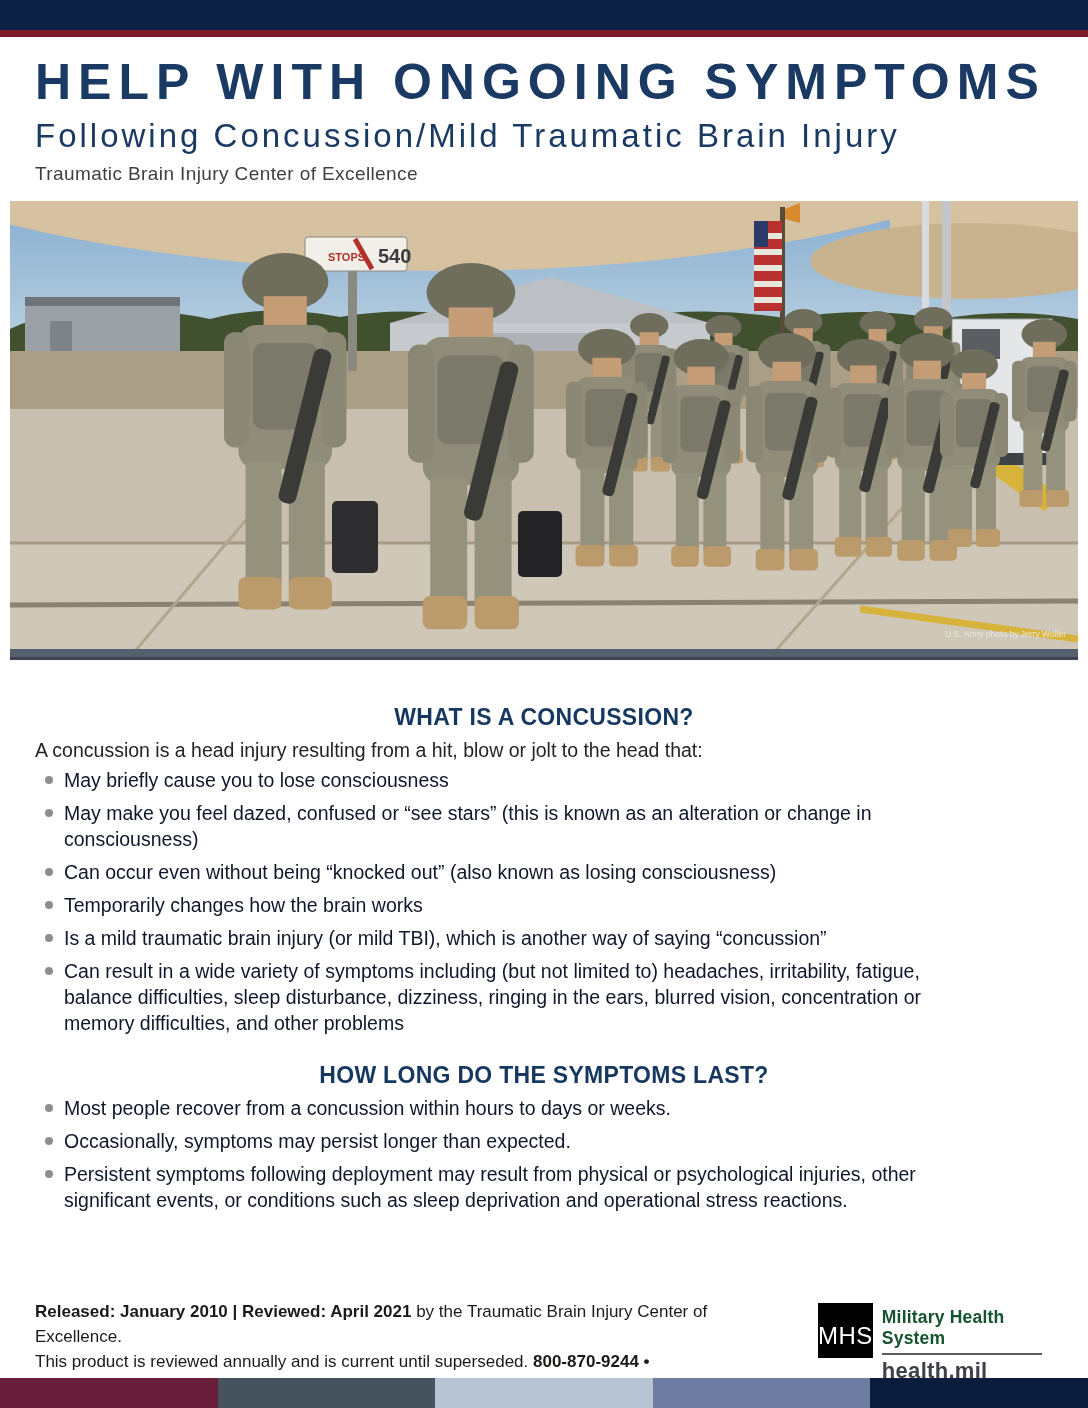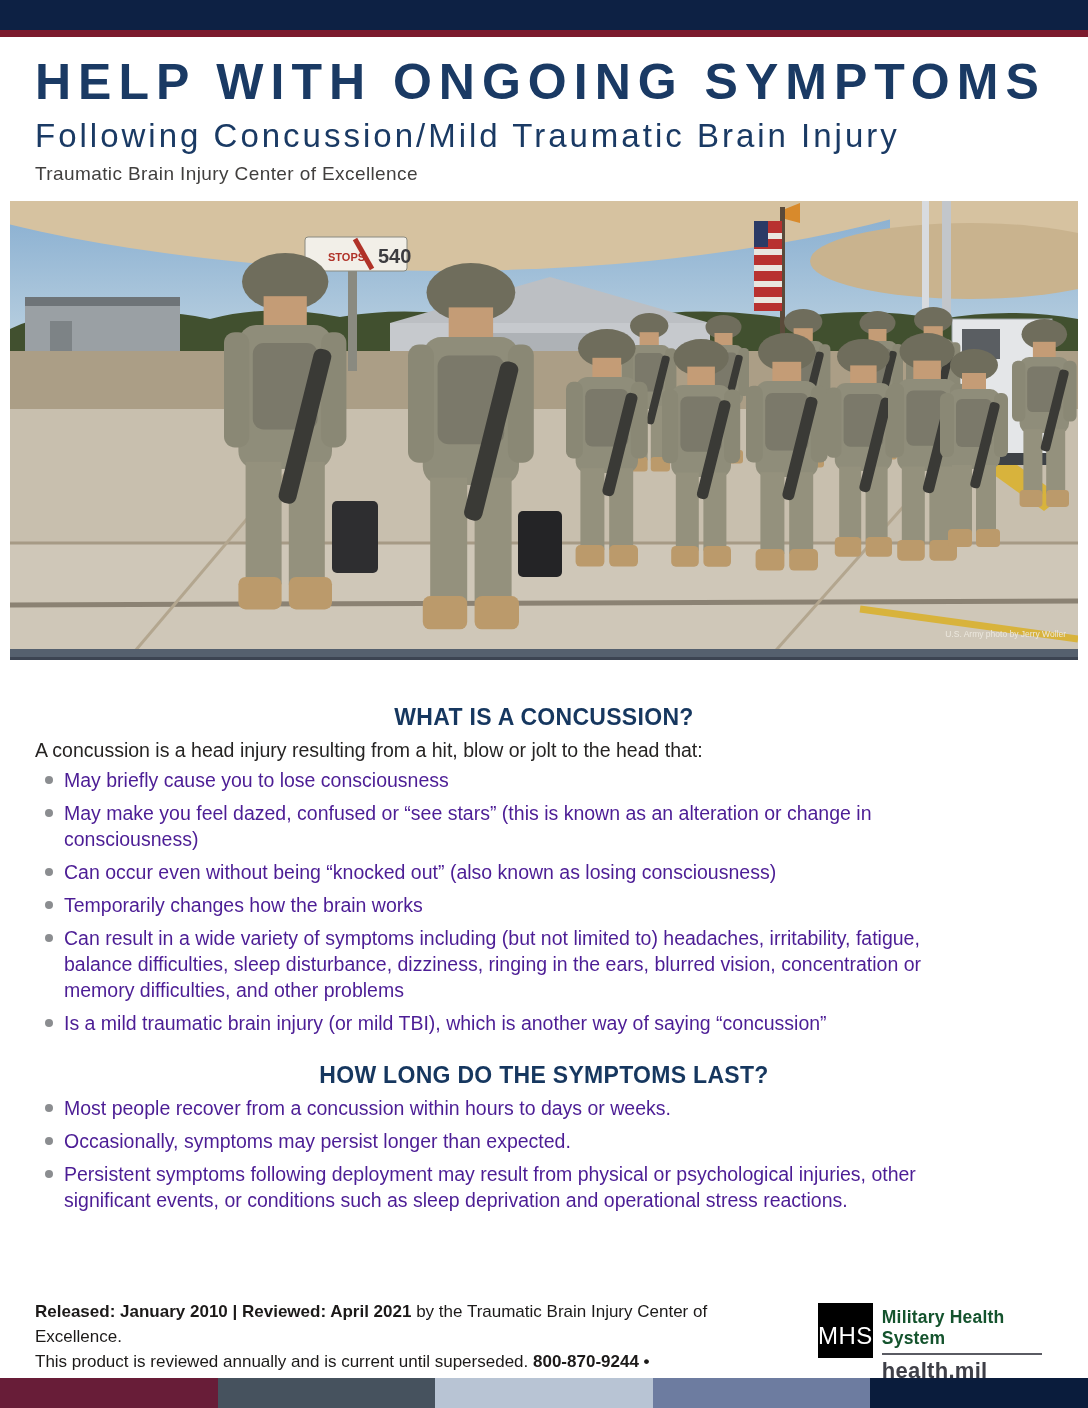--- a/index.html
+++ b/index.html
@@ -28,21 +28,21 @@
   .section{margin:0 35px;}
   .section.first{margin-top:44px;}
   .section.second{margin-top:26px;}
   .section h2{
     font-size:23px;font-weight:700;color:#16375f;letter-spacing:.3px;margin:0 0 6px 0;text-align:center;
   }
   .intro{font-size:19.5px;line-height:26px;margin:0 0 4px 0;color:#262423;}
   ul.bullets{list-style:none;margin:2px 0 0 0;padding:0 0 0 10px;}
   ul.bullets li{
     position:relative;padding-left:19px;margin:0 0 7px 0;
-    font-size:19.5px;line-height:26px;max-width:905px;color:#4c1d95;
+    font-size:19.5px;line-height:26px;max-width:905px;color:#0f172a;
   }
   ul.bullets li::before{
     content:"";position:absolute;left:0;top:9px;width:8px;height:8px;
     border-radius:50%;background:#8b8d90;
   }
   .footer{position:absolute;left:35px;top:1299px;width:1018px;}
   .footer-text{font-size:17px;line-height:25px;color:#1c1a19;width:740px;}
   .footer-text b{font-weight:700;}
   .logo{
     position:absolute;left:783px;top:4px;display:flex;align-items:flex-start;
@@ -179,22 +179,22 @@
 </svg>
 
 <div class="section first">
   <h2>WHAT IS A CONCUSSION?</h2>
   <p class="intro">A concussion is a head injury resulting from a hit, blow or jolt to the head that:</p>
   <ul class="bullets">
     <li>May briefly cause you to lose consciousness</li>
     <li>May make you feel dazed, confused or “see stars” (this is known as an alteration or change in consciousness)</li>
     <li>Can occur even without being “knocked out” (also known as losing consciousness)</li>
     <li>Temporarily changes how the brain works</li>
+    <li>Is a mild traumatic brain injury (or mild TBI), which is another way of saying “concussion”</li>
     <li>Can result in a wide variety of symptoms including (but not limited to) headaches, irritability, fatigue, balance difficulties, sleep disturbance, dizziness, ringing in the ears, blurred vision, concentration or memory difficulties, and other problems</li>
-    <li>Is a mild traumatic brain injury (or mild TBI), which is another way of saying “concussion”</li>
   </ul>
 </div>
 
 <div class="section second">
   <h2>HOW LONG DO THE SYMPTOMS LAST?</h2>
   <ul class="bullets">
     <li>Most people recover from a concussion within hours to days or weeks.</li>
     <li>Occasionally, symptoms may persist longer than expected.</li>
     <li>Persistent symptoms following deployment may result from physical or psychological injuries, other significant events, or conditions such as sleep deprivation and operational stress reactions.</li>
   </ul>

